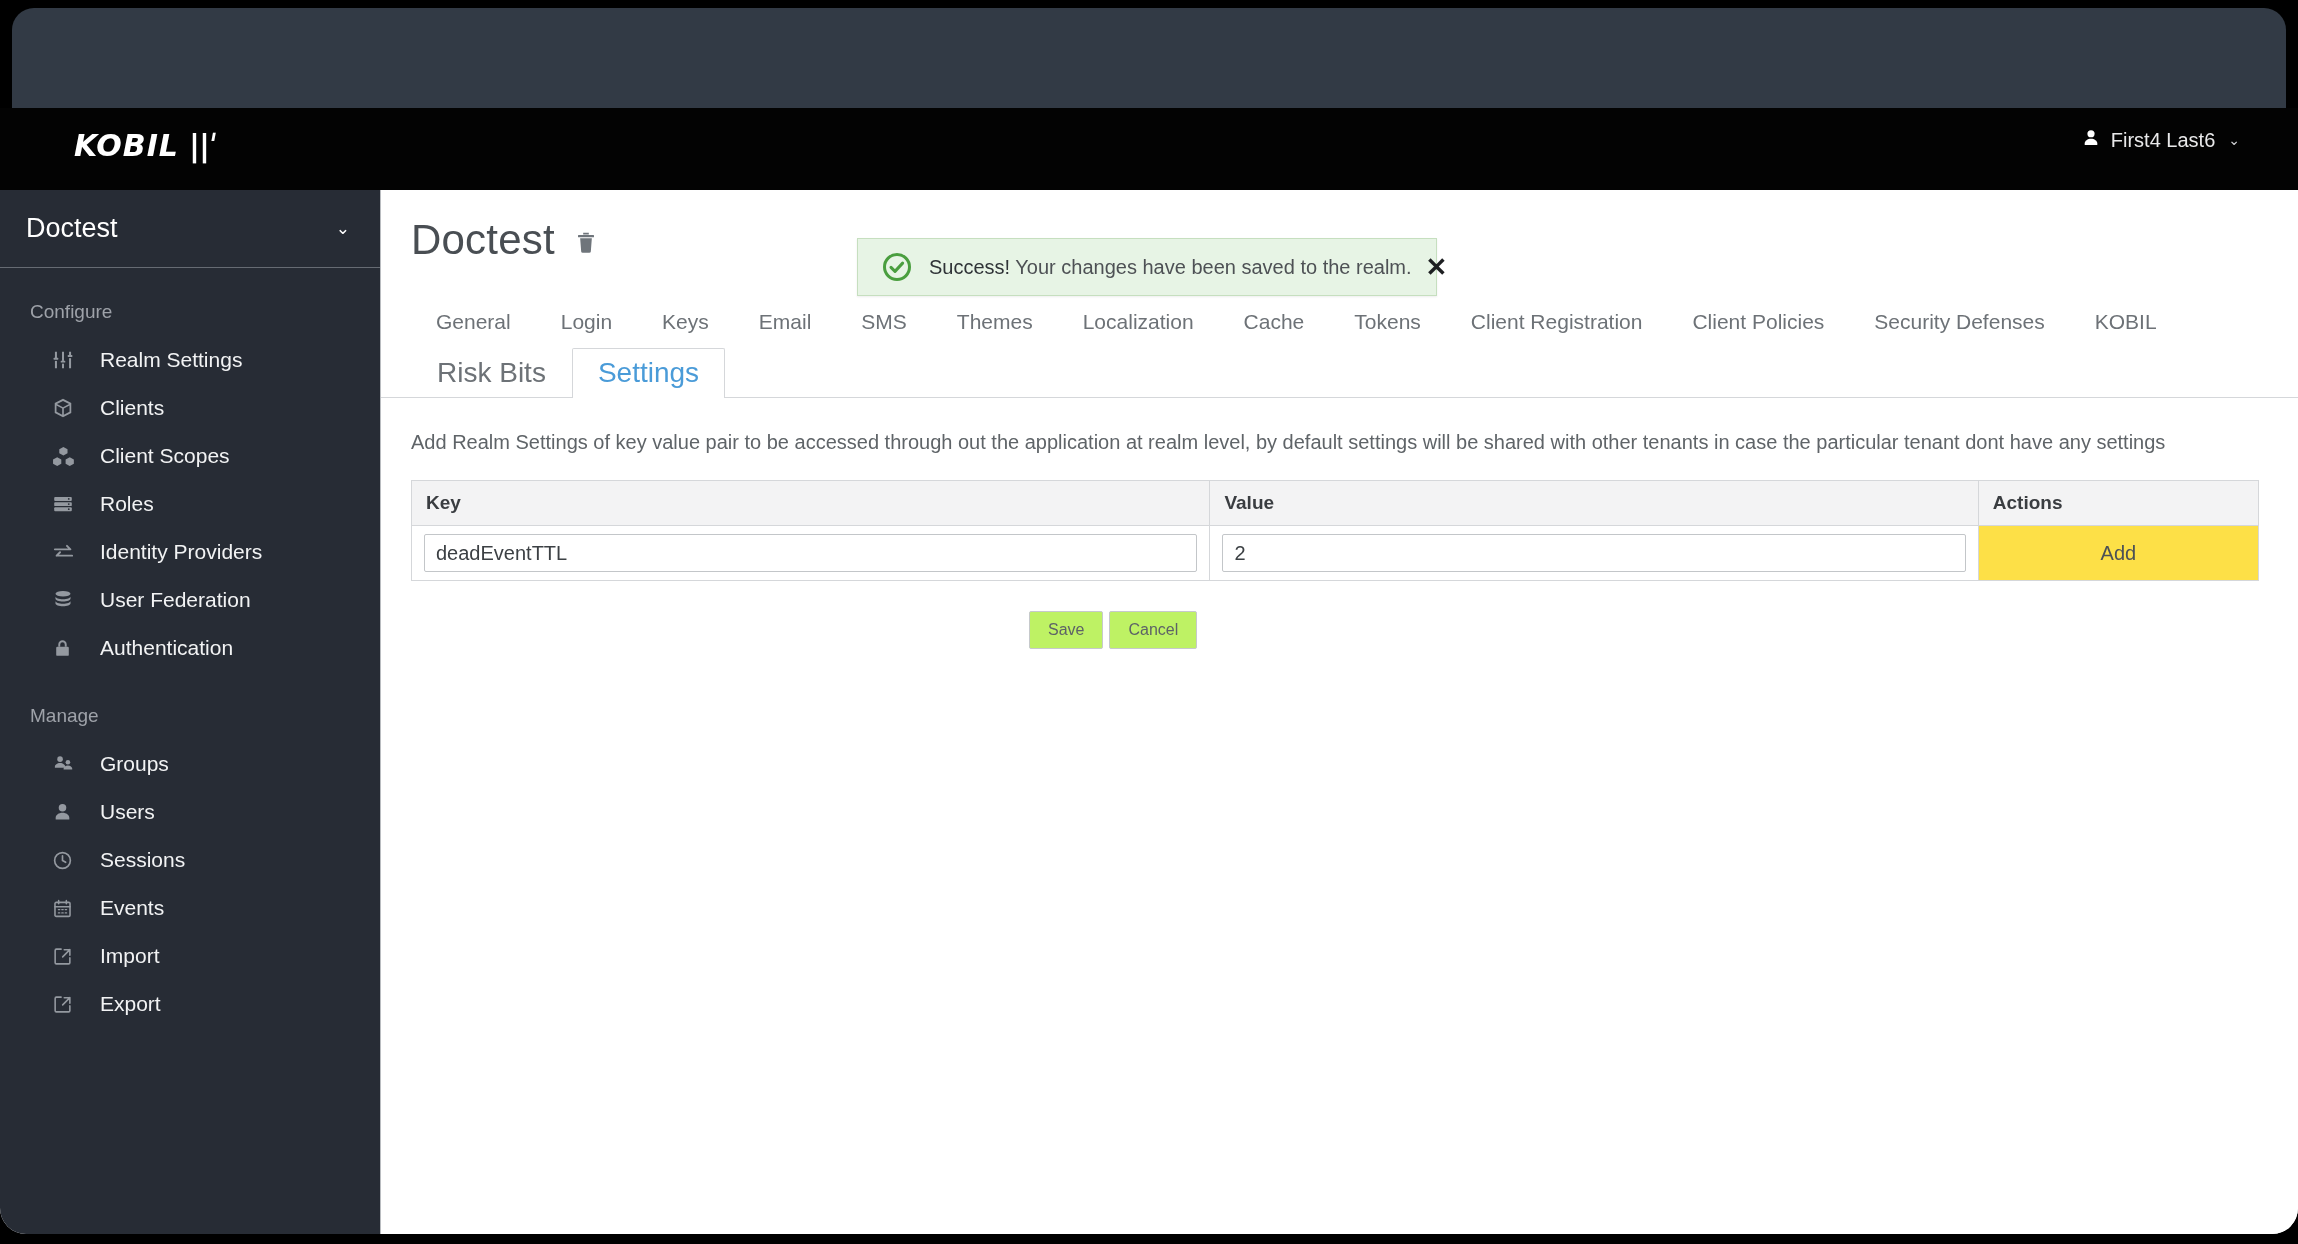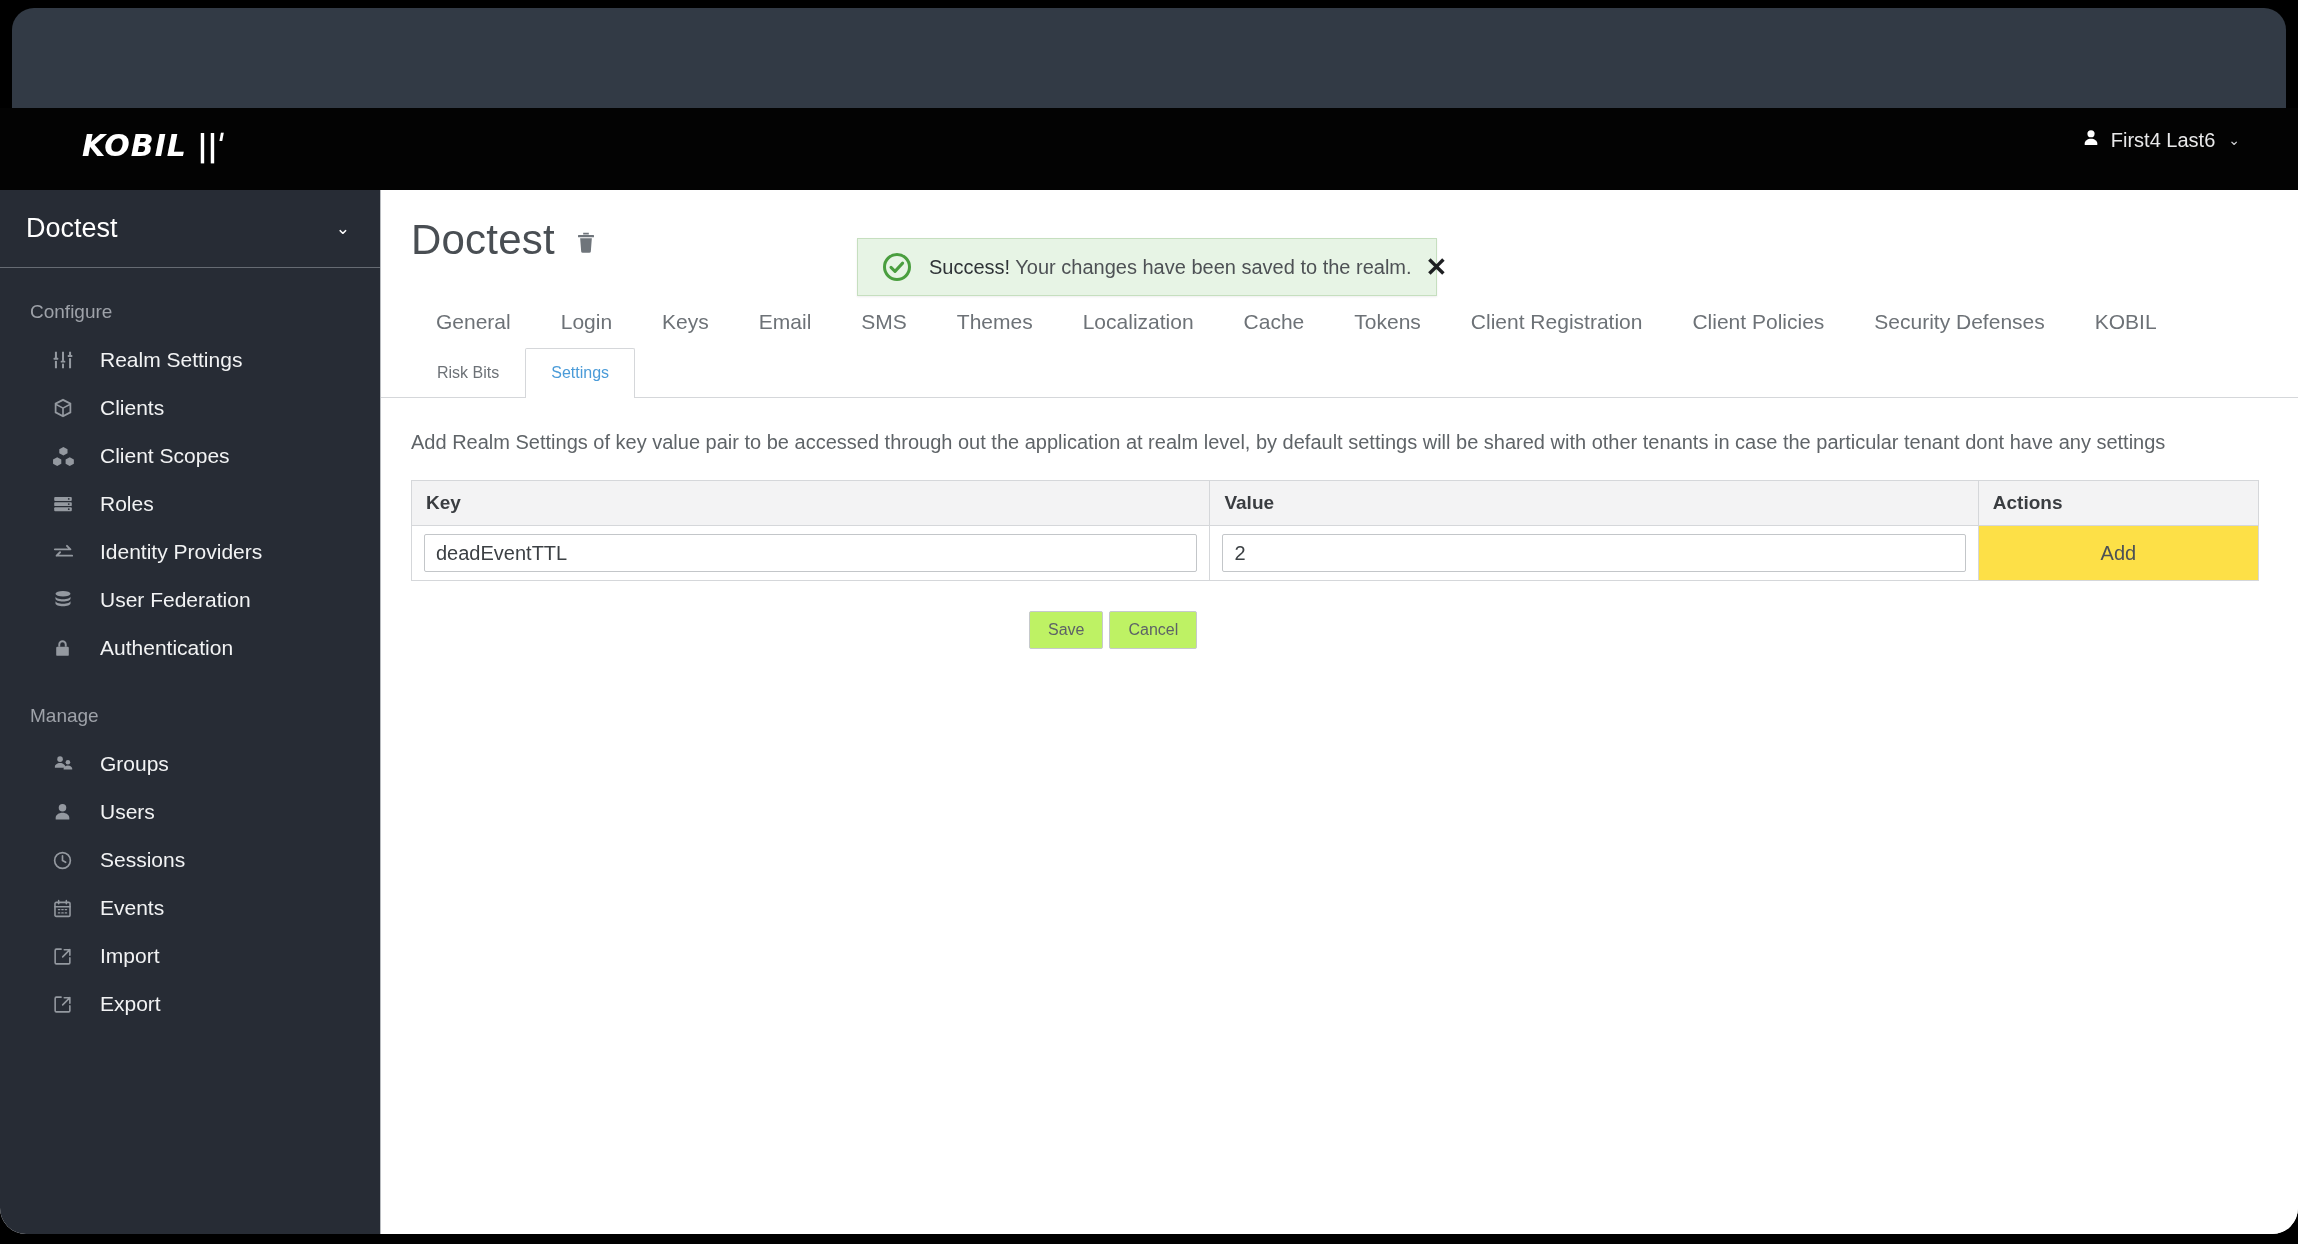--- a/index.html
+++ b/index.html
@@ -45,21 +45,20 @@
   #brand-logo {
     position: absolute;
     left: 74px; top: 20px;
     color: #ffffff;
     font-family: "DejaVu Sans", sans-serif;
     font-size: 30px;
     font-weight: 700;
     font-style: italic;
     letter-spacing: 1px;
     white-space: nowrap;
-    margin-left: 8px;
   }
   #brand-logo .mark {
     display: inline-block;
     margin-left: 10px;
     font-weight: 700;
     letter-spacing: -1px;
   }
   #user-menu {
     position: absolute;
     right: 0px; top: 0px;
@@ -199,21 +198,21 @@
   #tabs-secondary {
     position: relative;
     display: flex;
     align-items: stretch;
     padding-left: 30px;
     margin-top: 14px;
     height: 50px;
     border-bottom: 1px solid #d5d7da;
   }
   #tabs-secondary .tab {
-    font-size: 16px;
+    font-size: 28px;
     color: #6d7277;
     padding: 0 25px;
     display: flex;
     align-items: center;
     cursor: pointer;
     white-space: nowrap;
     border: 1px solid transparent;
     border-bottom: none;
     position: relative;
   }

